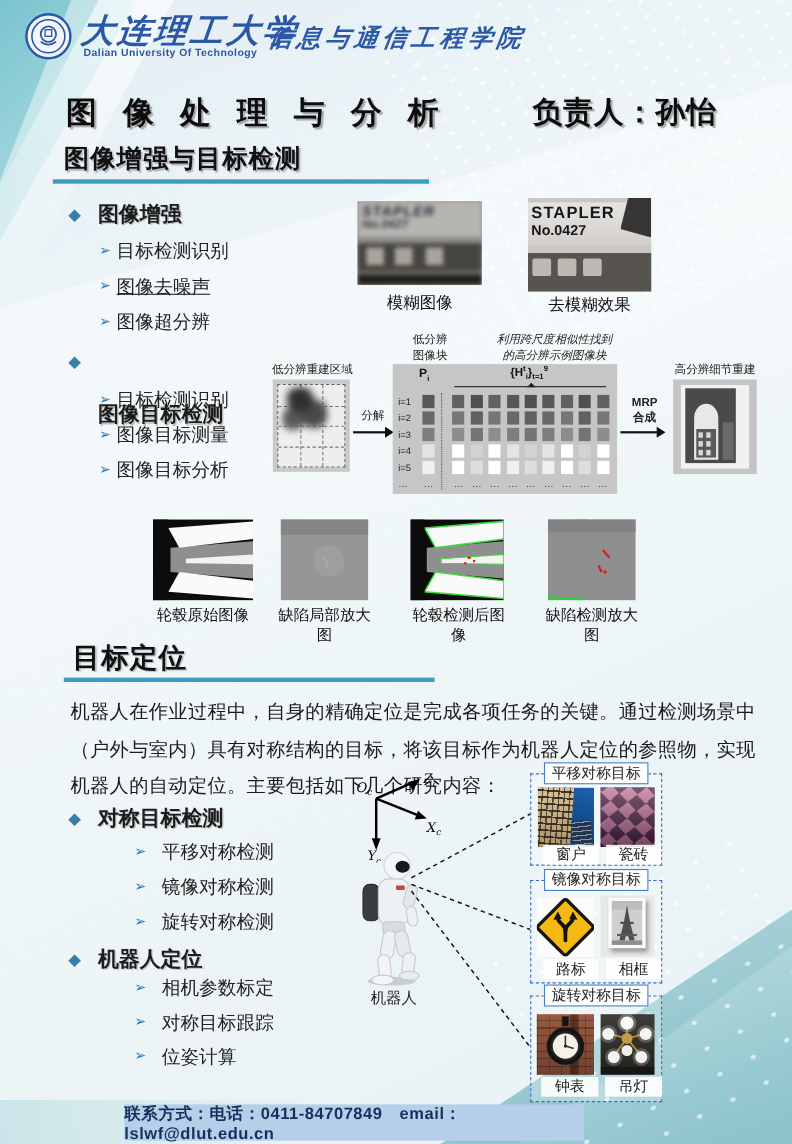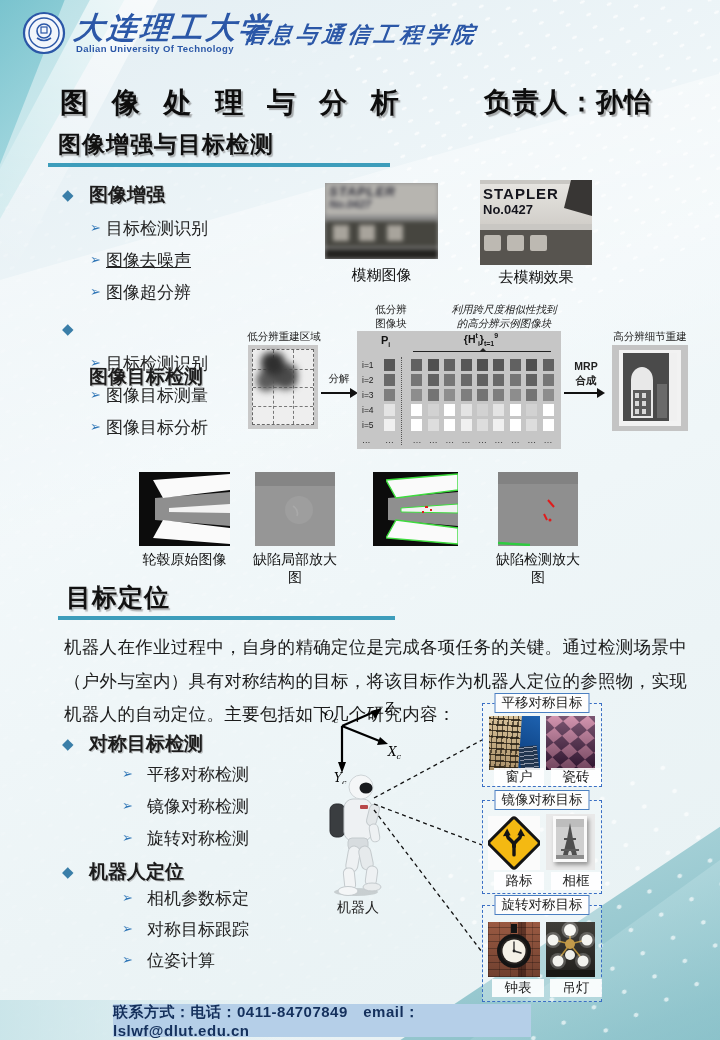--- a/index.html
+++ b/index.html
@@ -398,20 +398,21 @@
       <polygon points="13,66 23,48 85,56 85,72" fill="#fafafa" stroke="#3ddc3d" stroke-width="1.4"></polygon>
       <polygon points="28,36 85,32 85,41 28,40" fill="#f2f2f2" stroke="#3ddc3d" stroke-width="1"></polygon>
       <rect width="13" height="74" fill="#0c0c0c"></rect>
       <g fill="#e01b1b">
           <rect x="52" y="34" width="3" height="2"></rect>
           <rect x="57" y="37" width="2" height="2"></rect>
           <rect x="49" y="39" width="2" height="2"></rect>
         </g>
     </svg>
   </div>
+  <div class="wheel-label abs" style="left:371px;top:551px;width:92px;text-align:center;">轮毂检测后图像</div>
 
   <div class="imgbox" style="left:498px;top:472px;width:80px;height:74px;">
     <svg width="80" height="74" viewBox="0 0 80 74">
       <rect width="80" height="74" fill="#8f8f8f"></rect>
       <line x1="0" y1="3" x2="36" y2="1" stroke="#2ecc40" stroke-width="2.4"></line>
       <line x1="0" y1="71" x2="32" y2="73" stroke="#2ecc40" stroke-width="2.4"></line>
       <rect width="80" height="12" fill="#828282"></rect>
       <g stroke="#e01b1b" stroke-width="2" fill="none">
         <path d="M50,28 l6,7"></path>
           <path d="M46,42 l3,6"></path>

